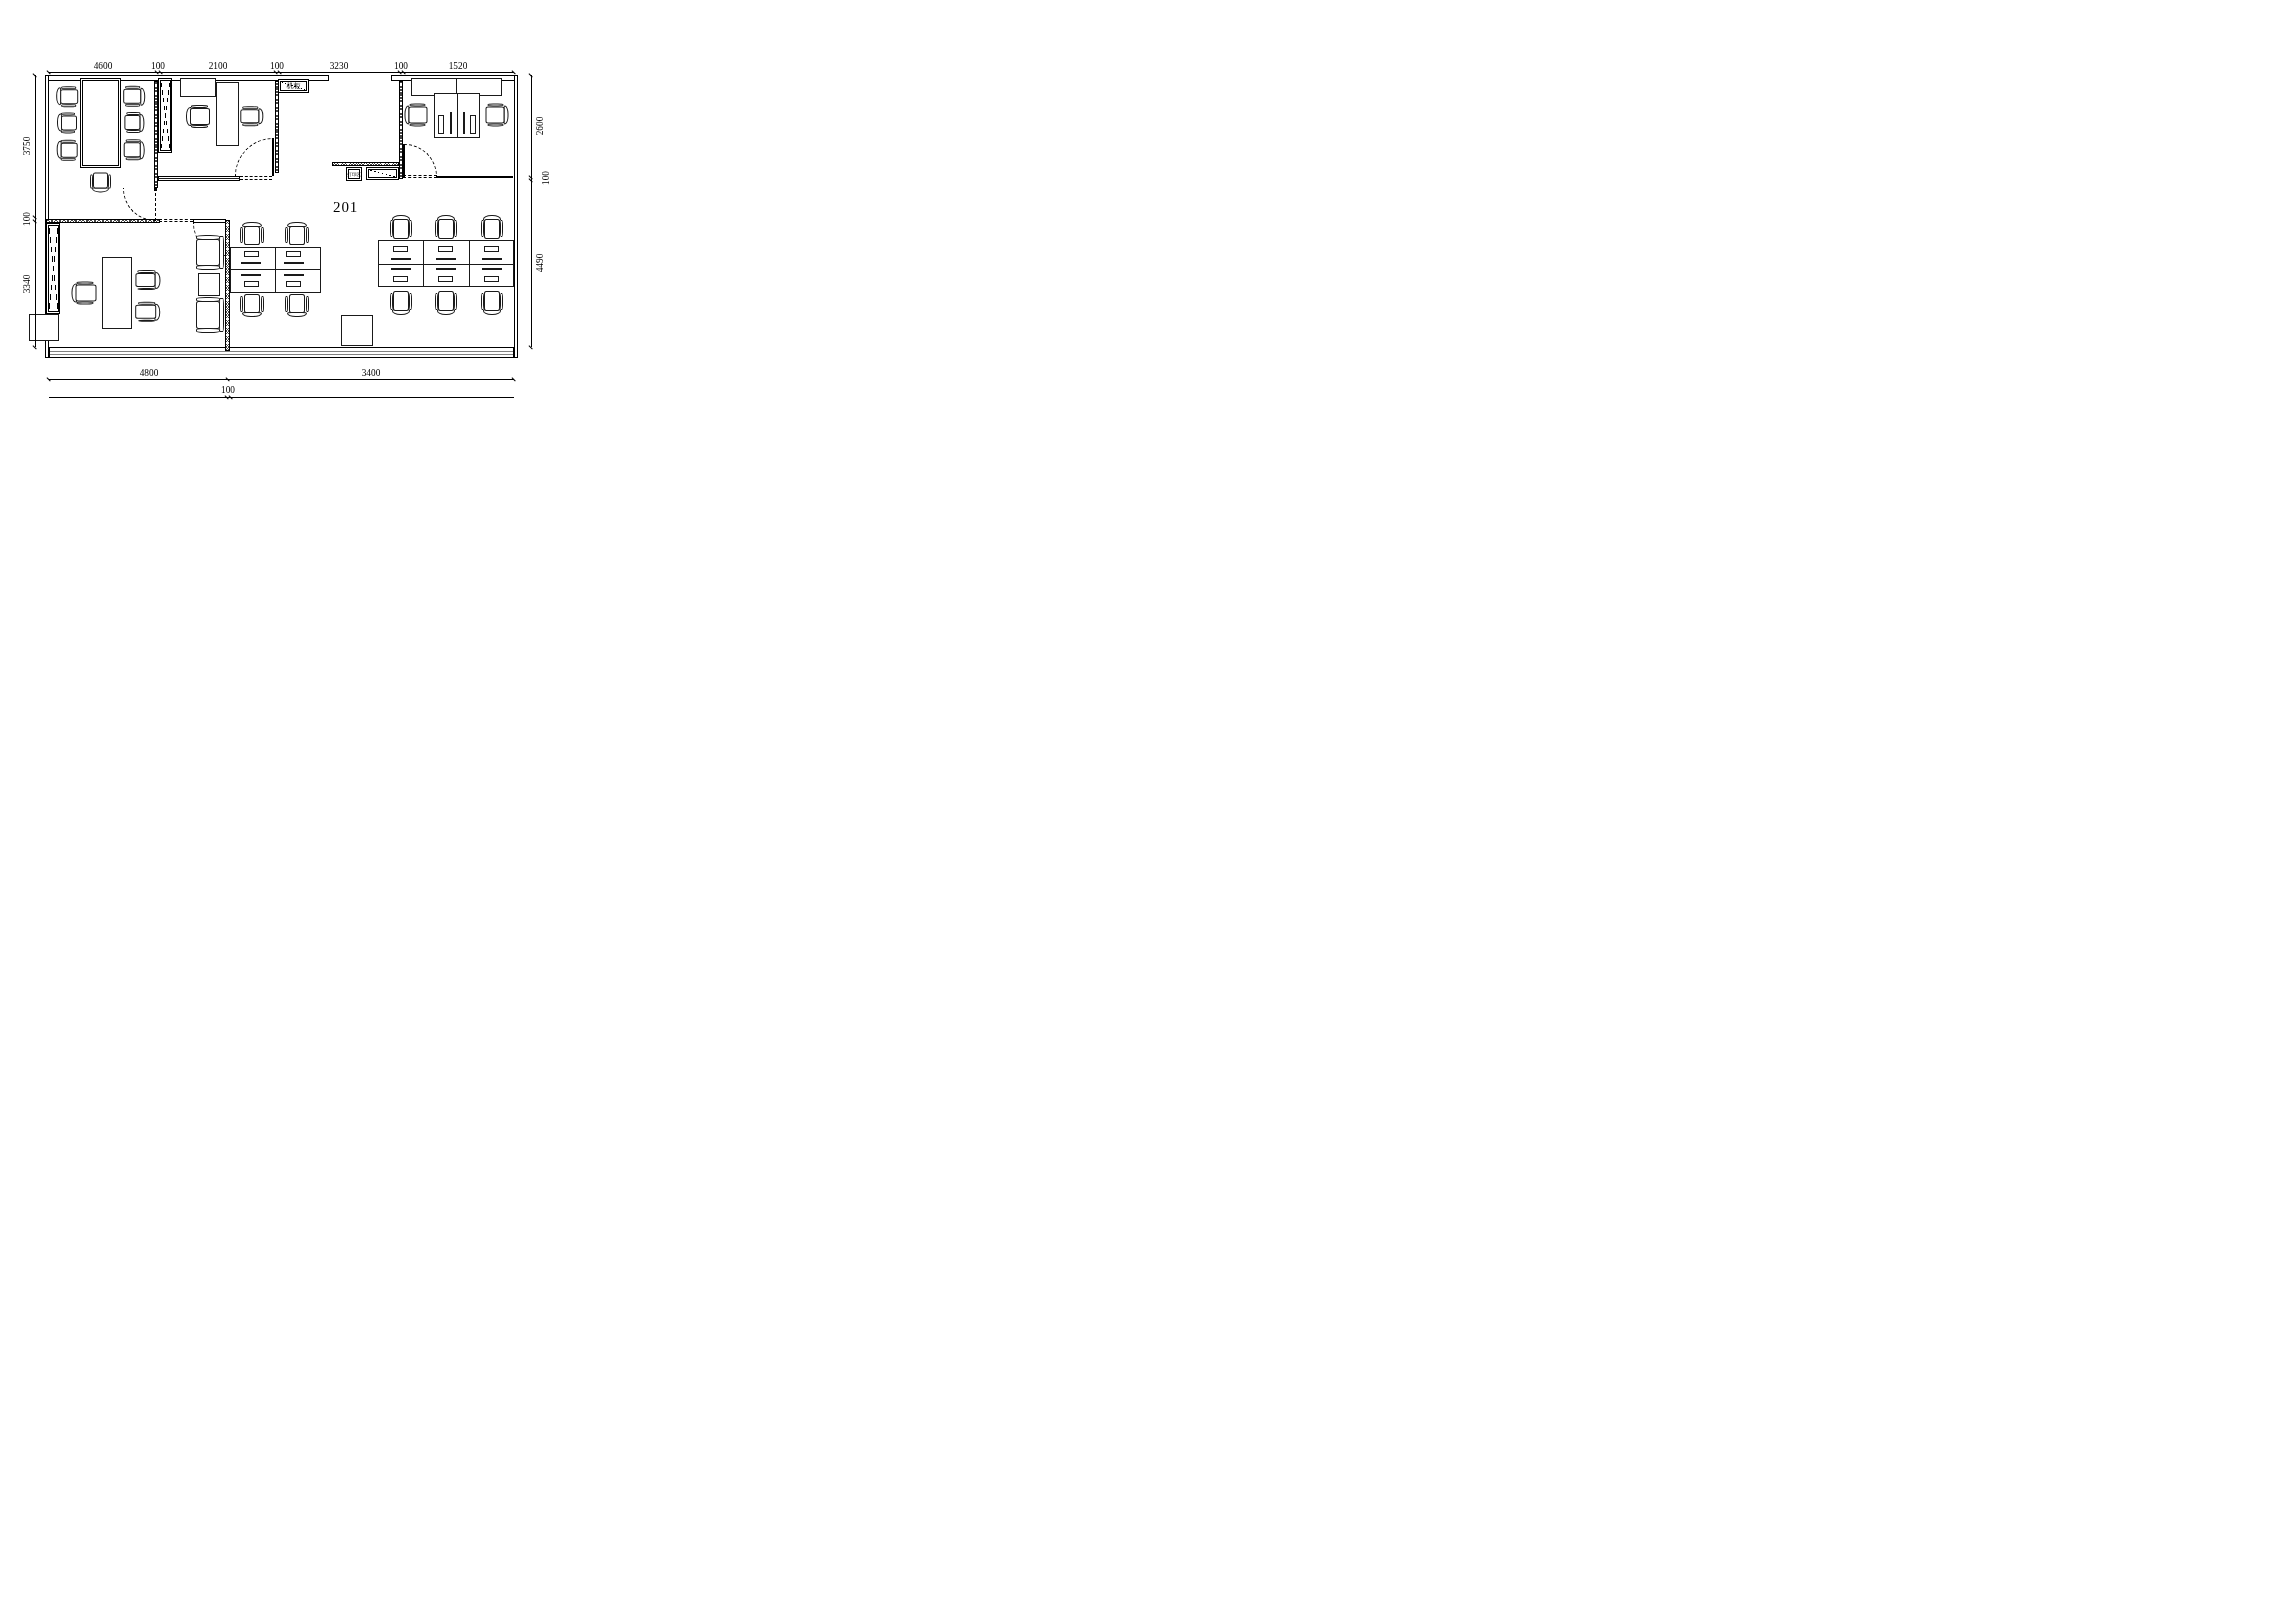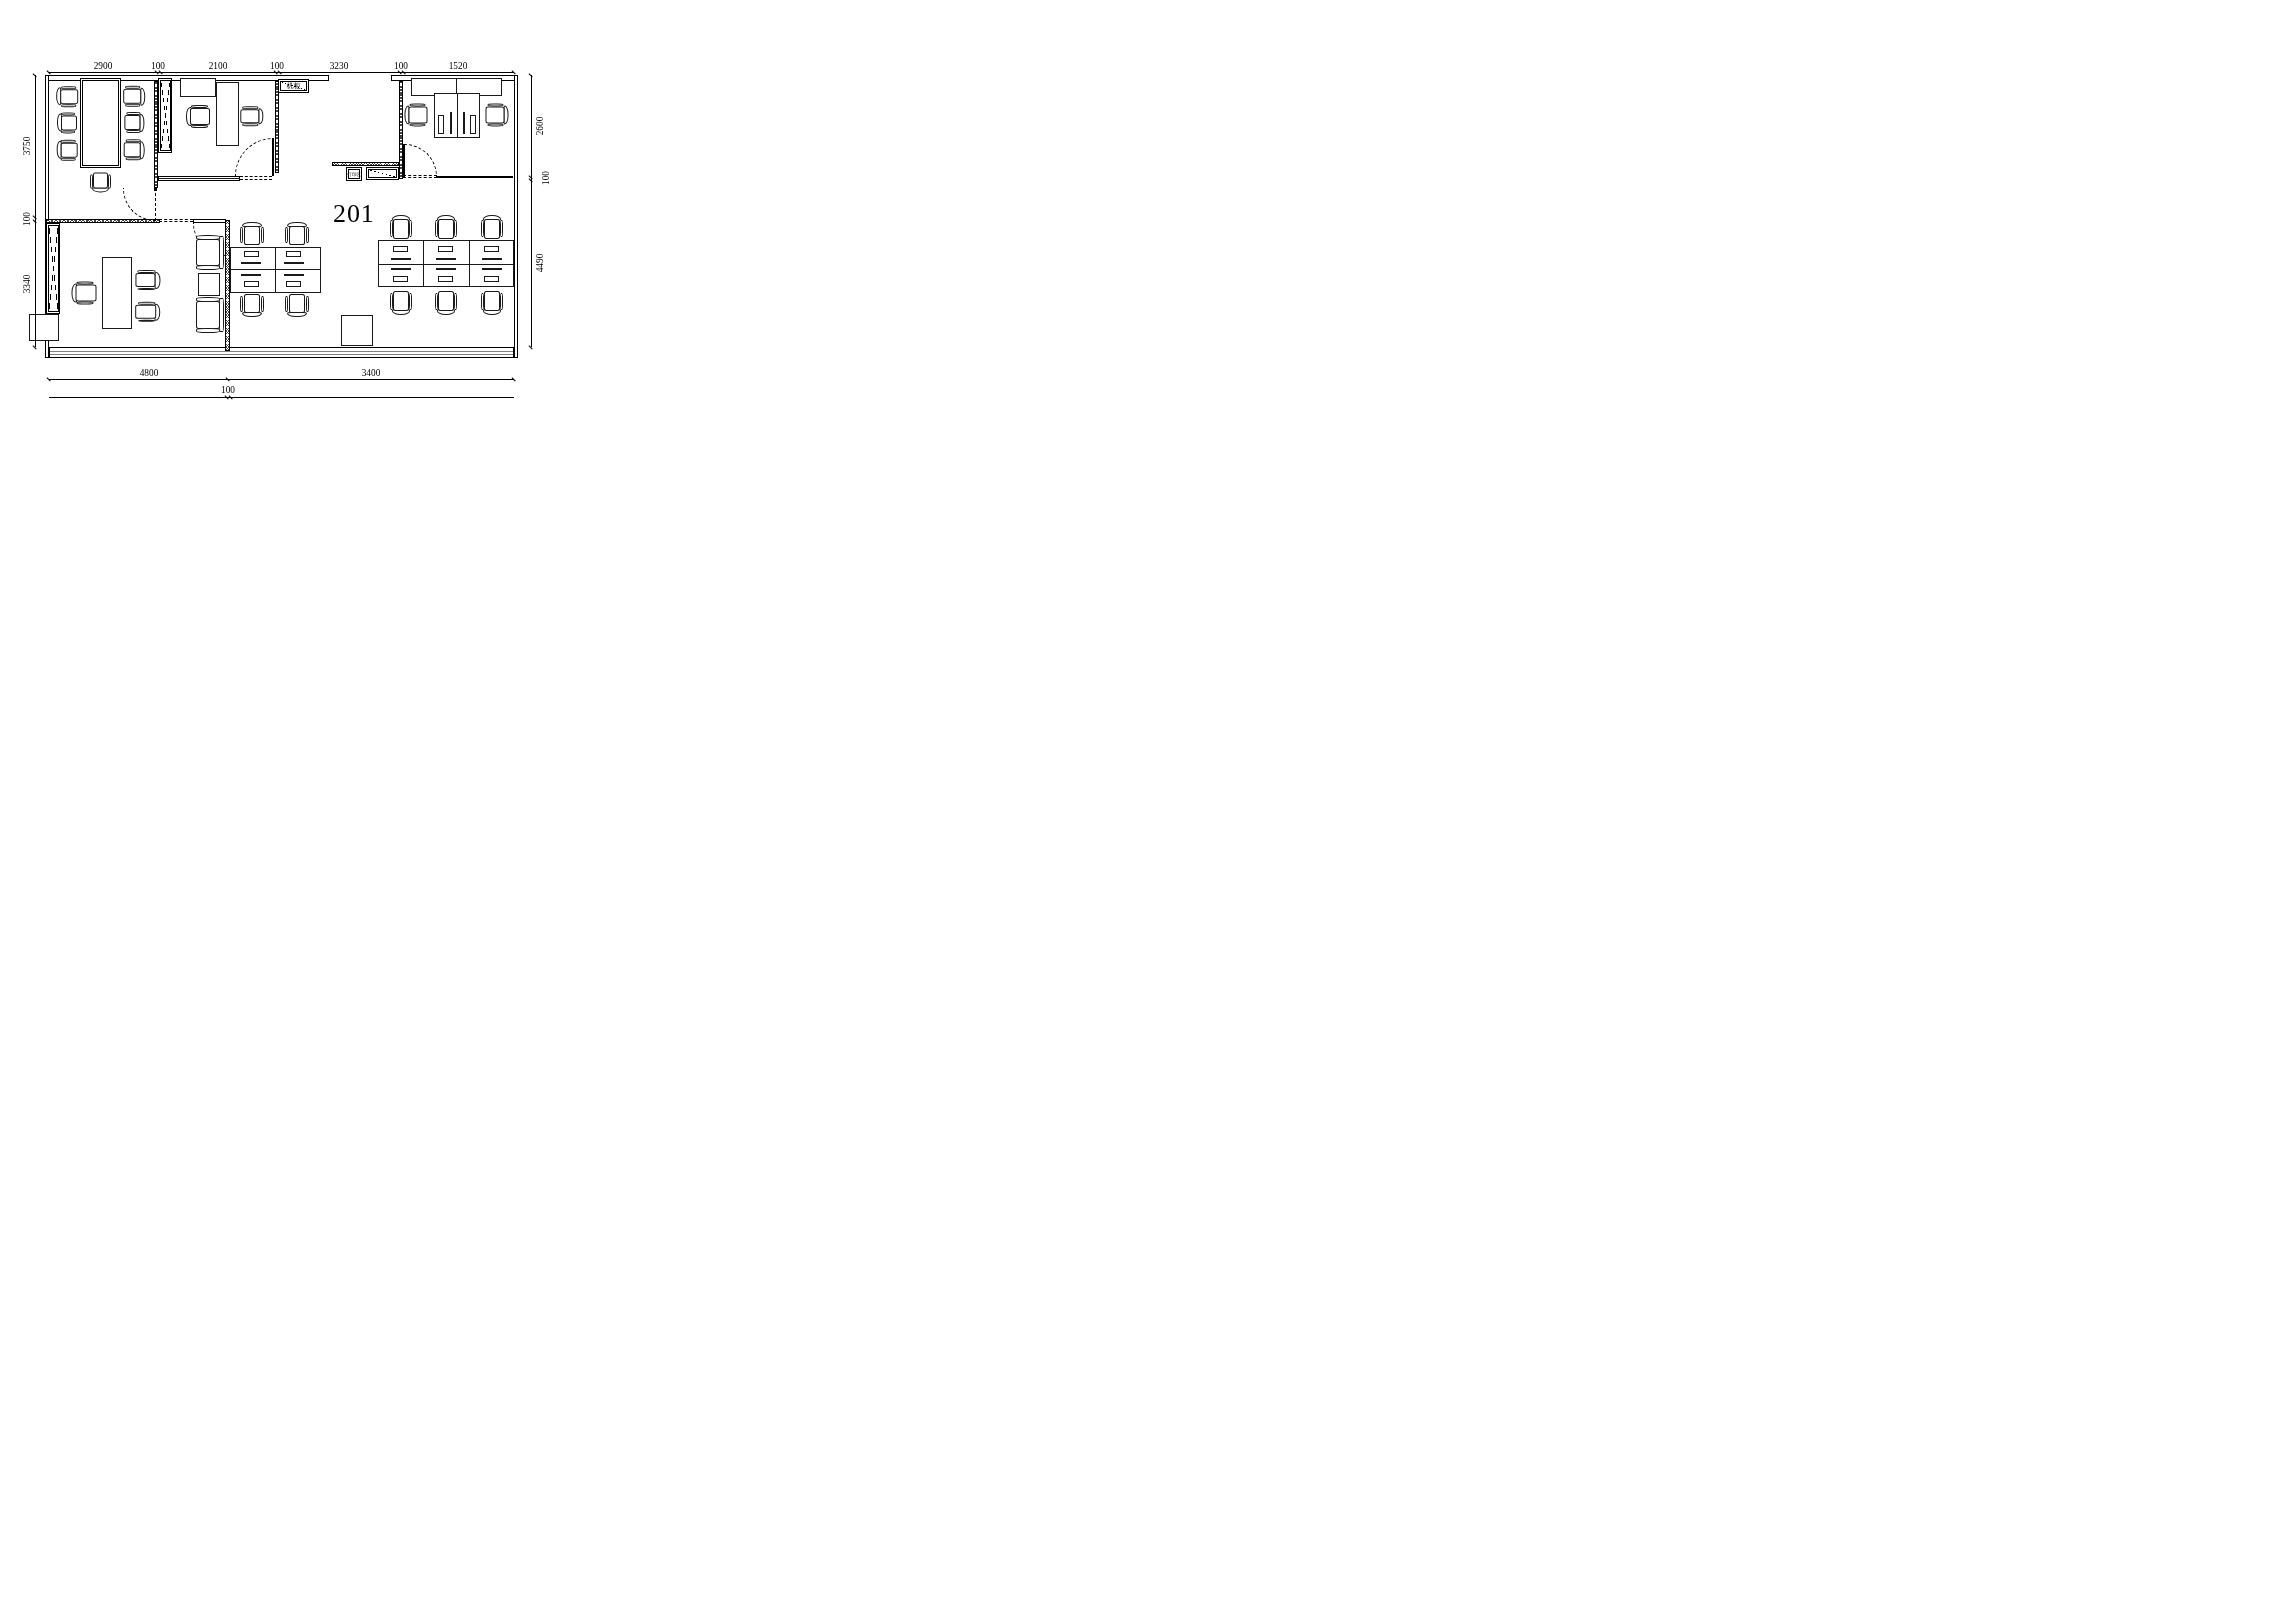--- a/index.html
+++ b/index.html
@@ -61,21 +61,21 @@
   .arc-tr { position:absolute; border-top:0.5px dashed #000; border-right:0.5px dashed #000; border-top-right-radius:100% 100%; }
   .arc-bl { position:absolute; border-bottom:0.5px dashed #000; border-left:0.5px dashed #000; border-bottom-left-radius:100% 100%; }
 
   
   .dimline { position:absolute; background:#000; }
   .tick { position:absolute; width:0.9px; height:4.6px; background:#000; transform:rotate(-45deg); }
   .dim { position:absolute; font-size:9.3px; color:#000; white-space:nowrap; transform:translateX(-50%); }
   .vdim { position:absolute; font-size:9.3px; color:#000; width:37px; text-align:center; transform:rotate(-90deg); }
   .dim-small2 { font-size:9.3px; }
 
-  .room-label { position:absolute; font-size:26px; color:#000; letter-spacing:0.9px; }
+  .room-label { position:absolute; font-size:15px; color:#000; letter-spacing:0.9px; }
   .cn-label { position:absolute; color:#000; display:flex; align-items:center; justify-content:center; font-family:"Liberation Serif","DejaVu Serif",serif;text-align:right; }
 </style>
 </head>
 <body>
 
 <div id="plan">
 
   <div class="wall" style="left:45px;top:75px;width:284px;height:5.6px"></div>
   <div class="wall" style="left:391px;top:75px;width:127px;height:5.6px"></div>
   <div class="wall" style="left:45px;top:75px;width:3.7px;height:283px"></div>
@@ -338,21 +338,21 @@
 
   <div class="dimline" style="left:49px;top:72px;width:465px;height:0.5px"></div>
   <div class="tick" style="left:48px;top:70px"></div>
   <div class="tick" style="left:156px;top:70px"></div>
   <div class="tick" style="left:160px;top:70px"></div>
   <div class="tick" style="left:275px;top:70px"></div>
   <div class="tick" style="left:279px;top:70px"></div>
   <div class="tick" style="left:399px;top:70px"></div>
   <div class="tick" style="left:403px;top:70px"></div>
   <div class="tick" style="left:513px;top:70px"></div>
-  <div class="dim" style="left:103px;top:61px">2900</div>
+  <div class="dim" style="left:103px;top:61px">4600</div>
   <div class="dim" style="left:158px;top:61px">100</div>
   <div class="dim" style="left:218px;top:61px">2100</div>
   <div class="dim" style="left:277px;top:61px">100</div>
   <div class="dim" style="left:339px;top:61px">3230</div>
   <div class="dim" style="left:401px;top:61px">100</div>
   <div class="dim" style="left:458px;top:61px">1520</div>
 
   <div class="dimline" style="left:35px;top:75px;width:0.5px;height:272px"></div>
   <div class="tick" style="left:34px;top:73px"></div>
   <div class="tick" style="left:34px;top:215px"></div>

